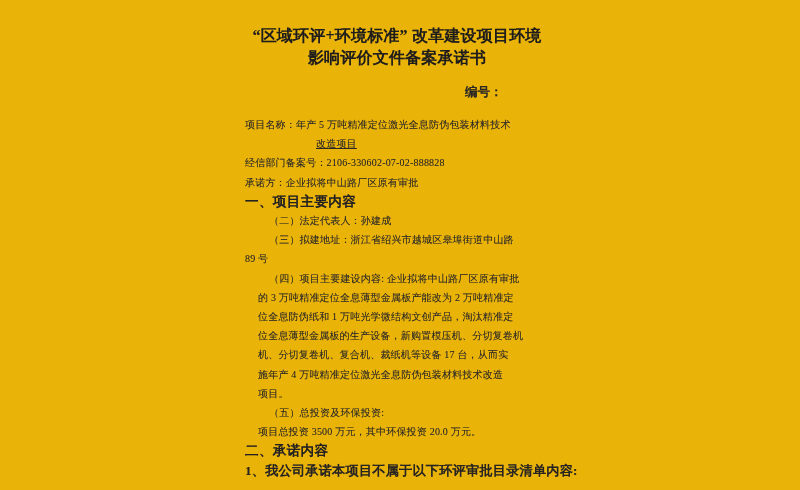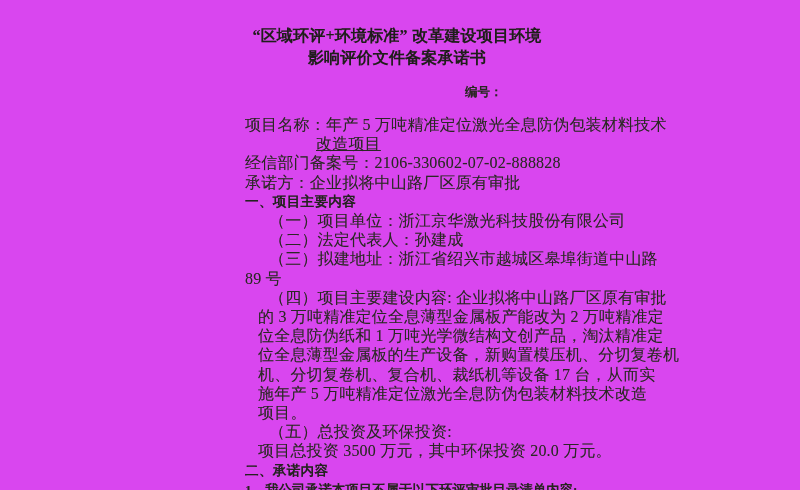--- a/index.html
+++ b/index.html
@@ -1,33 +1,33 @@
 <!DOCTYPE html>
 <html><head>
 <meta charset="utf-8">
 <style>
   html,body{margin:0;padding:0;background:#ffffff;}
   .canvas{
-    position:relative;width:800px;height:490px;background:#d946ef;overflow:hidden;
+    position:relative;width:800px;height:490px;background:#eab308;overflow:hidden;
     font-family:"Liberation Serif","DejaVu Serif",serif;
     color:#2b2825;
     text-shadow:0 0 .5px rgba(70,62,55,.38);
   }
   .doc{position:absolute;left:245px;top:0;width:348px;}
   .title{
     margin:25px 0 0 -18px;width:340px;text-align:center;
     font-weight:700;font-size:16px;line-height:22px;color:#1f1d1b;letter-spacing:.2px;
     white-space:nowrap;
   }
   .serial{
     margin-top:14px;padding-left:220px;font-size:12.5px;line-height:18px;font-weight:700;color:#2a2724;
   }
   .body{margin-top:14px;}
   .ln{
-    font-size:16px;line-height:19.2px;letter-spacing:.2px;white-space:nowrap;color:#2b2825;
+    font-size:10px;line-height:19.2px;letter-spacing:.2px;white-space:nowrap;color:#2b2825;
   }
   .heading{
     font-family:"Liberation Sans","DejaVu Sans",sans-serif;
     font-weight:700;font-size:13.6px;color:#242220;letter-spacing:.3px;
   }
   .emph{font-weight:700;font-size:13.2px;color:#272421;}
   .i1{padding-left:13px;}
   .i2{padding-left:24px;}
   .iw{padding-left:71px;text-decoration:underline;}
 </style>
@@ -44,31 +44,30 @@
 
     <div class="serial">编号：</div>
 
     <div class="body">
       <div class="ln">项目名称：年产 5 万吨精准定位激光全息防伪包装材料技术</div>
       <div class="ln iw">改造项目</div>
       <div class="ln">经信部门备案号：2106-330602-07-02-888828</div>
       <div class="ln">承诺方：企业拟将中山路厂区原有审批</div>
 
       <div class="ln heading">一、项目主要内容</div>
-      <div class="ln i2">（一）项目单位：浙江京华激光科技股份有限公司</div>
       <div class="ln i2">（二）法定代表人：孙建成</div>
       <div class="ln i2">（三）拟建地址：浙江省绍兴市越城区皋埠街道中山路</div>
       <div class="ln">89 号</div>
 
       <div class="ln i2">（四）项目主要建设内容: 企业拟将中山路厂区原有审批</div>
       <div class="ln i1">的 3 万吨精准定位全息薄型金属板产能改为 2 万吨精准定</div>
       <div class="ln i1">位全息防伪纸和 1 万吨光学微结构文创产品，淘汰精准定</div>
       <div class="ln i1">位全息薄型金属板的生产设备，新购置模压机、分切复卷机</div>
       <div class="ln i1">机、分切复卷机、复合机、裁纸机等设备 17 台，从而实</div>
-      <div class="ln i1">施年产 5 万吨精准定位激光全息防伪包装材料技术改造</div>
+      <div class="ln i1">施年产 4 万吨精准定位激光全息防伪包装材料技术改造</div>
       <div class="ln i1">项目。</div>
 
       <div class="ln i2">（五）总投资及环保投资:</div>
       <div class="ln i1">项目总投资 3500 万元，其中环保投资 20.0 万元。</div>
 
       <div class="ln heading">二、承诺内容</div>
       <div class="ln emph">1、我公司承诺本项目不属于以下环评审批目录清单内容:</div>
     </div>
 
   </div>

